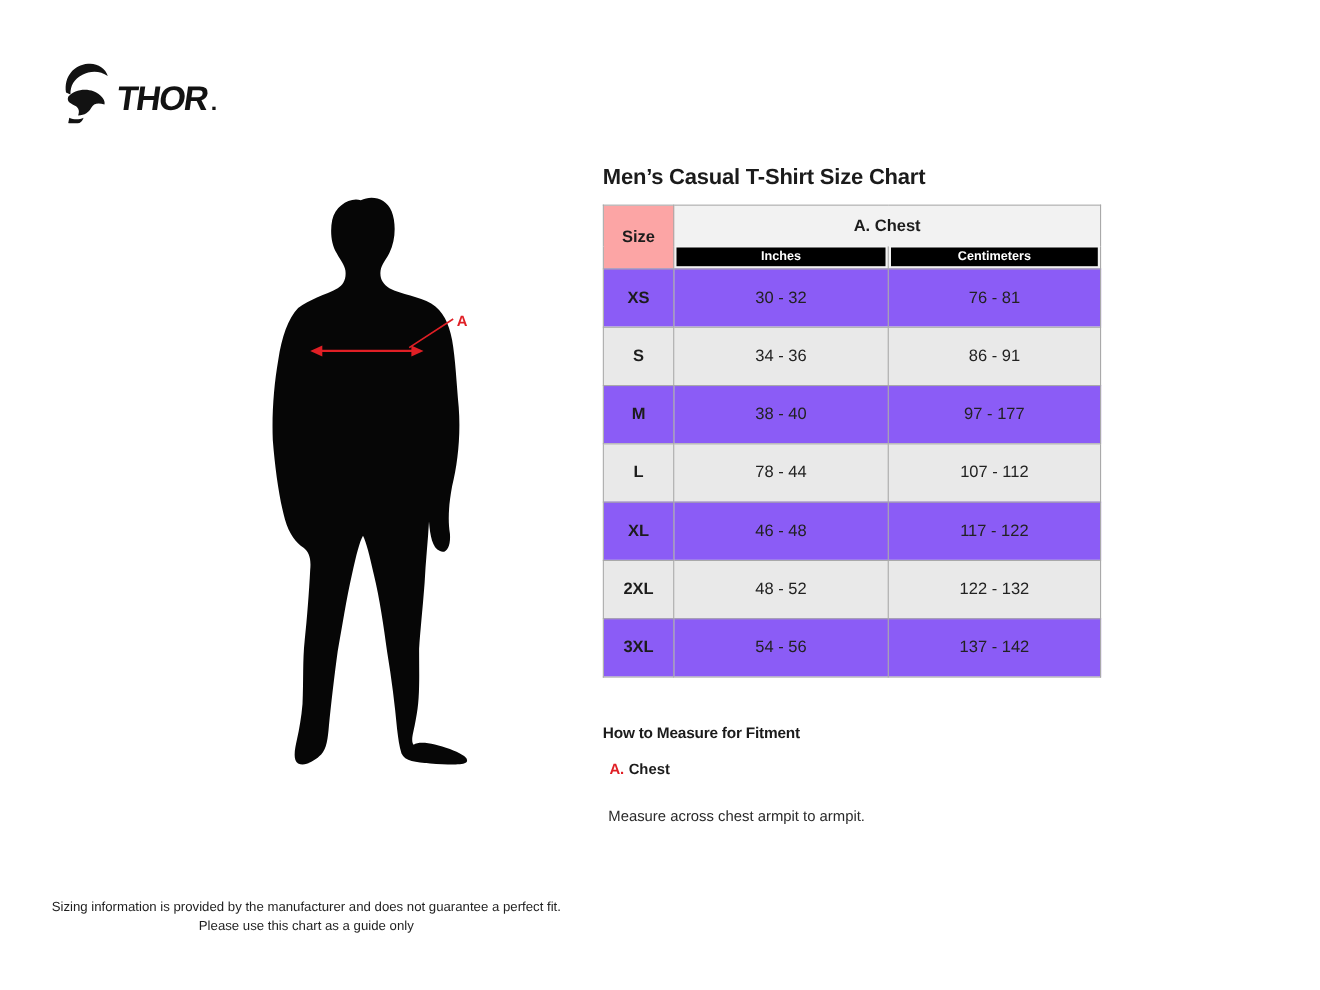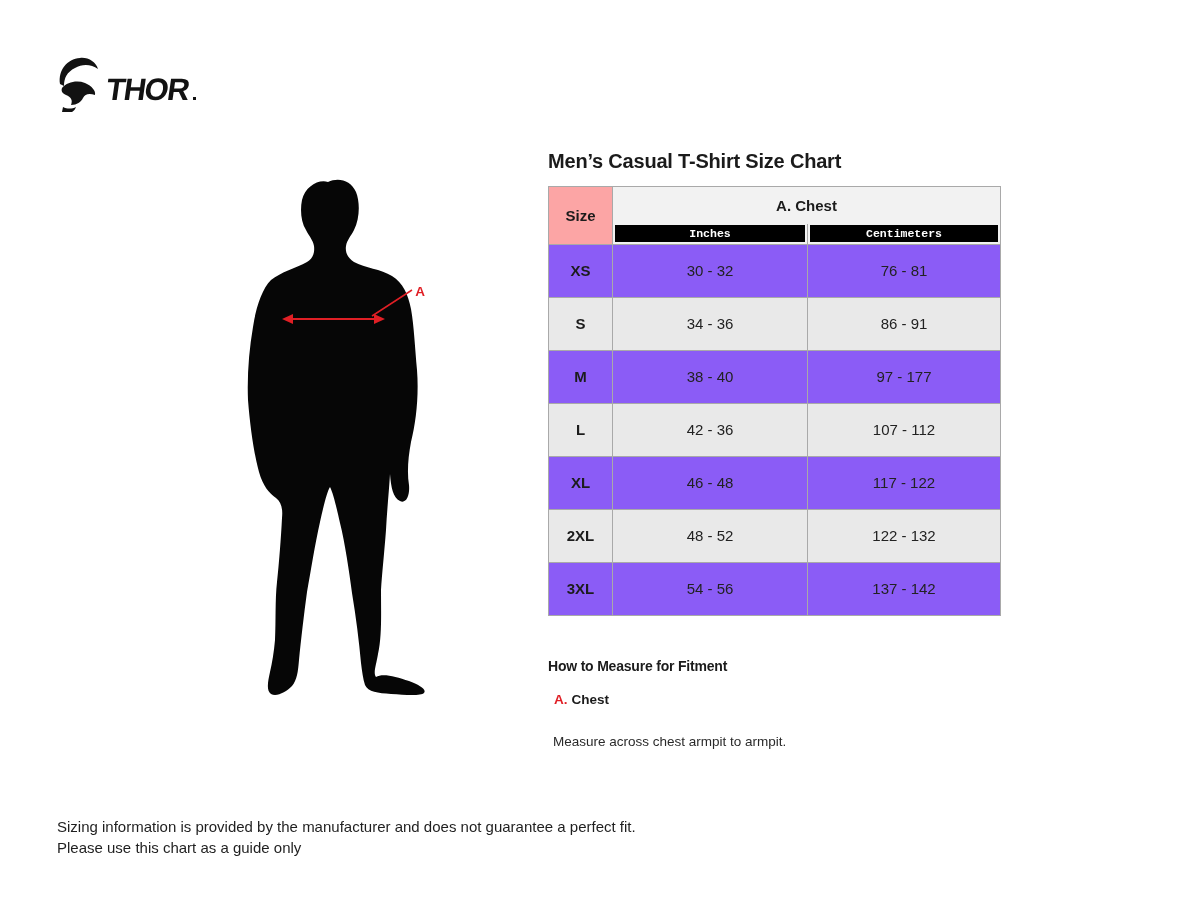--- a/index.html
+++ b/index.html
@@ -24,30 +24,30 @@
   .measure-desc { left:553px; top:710px; font-size:13.5px; color:#2a2a2a;margin-top:24px; }
 
   
   table.size-chart { position:absolute; left:548px; top:186px; width:452px;
     border-collapse:collapse; table-layout:fixed; }
   .size-chart th, .size-chart td { border:1px solid #a9a9a9; text-align:center;
     vertical-align:middle; }
   .size-chart .size-head { background:#fca5a5; font-size:15px; color:#1c1c1c; }
   .size-chart .group-head { background:#f2f2f2; font-size:15px; color:#1c1c1c; height:37px; }
   .size-chart .bar-cell { background:#f2f2f2; height:20px; padding:1px 2px 2px 2px;
-    border-top:none;font-family:Liberation Mono, monospace; }
+    border-top:none; }
   .size-chart .group-head { border-bottom:none; }
   .size-chart .bar { background:#000000; color:#ffffff; height:17px; line-height:17px;
     font-size:11.5px; font-weight:700; width:100%; }
   .size-chart tbody td { height:53px; font-size:15px; color:#222222; background:#8b5cf6; }
   .size-chart tbody tr:nth-child(even) td { background:#e9e9e9; }
   .size-chart tbody td.size-cell { font-weight:700; color:#1c1c1c; }
 
   
-  .footer { left:57px; top:816px; font-size:15px; color:#1f1f1f; line-height:1.4; }
+  .footer { left:47px; top:816px; font-size:12px; color:#1f1f1f; line-height:1.4;text-align:center; }
 </style>
 </head>
 <body>
 
 <div class="abs logo">
   <svg width="150" height="56" viewBox="0 0 150 56">
     <g fill="#121212">
       <path d="M 5 28 C 3 14 12 3 25 2 C 33 1 41 6 43 13 C 36 8 27 8 20 12 C 12 16 9 22 9 30 Z"></path>
       <path d="M 7 32 C 12 26 22 24 30 27 C 37 30 41 35 40 39 C 34 37 30 38 28 42 C 26 46 22 49 16 49 C 18 44 16 41 11 39 C 7 37 6 35 7 32 Z"></path>
       <path d="M 8 51 C 12 53 17 53 21 51 C 19 57 12 59 7 56 Z"></path>
@@ -149,21 +149,21 @@
       <td>34 - 36</td>
       <td>86 - 91</td>
     </tr>
     <tr>
       <td class="size-cell">M</td>
       <td>38 - 40</td>
       <td>97 - 177</td>
     </tr>
     <tr>
       <td class="size-cell">L</td>
-      <td>42 - 36</td>
+      <td>78 - 44</td>
       <td>107 - 112</td>
     </tr>
     <tr>
       <td class="size-cell">XL</td>
       <td>46 - 48</td>
       <td>117 - 122</td>
     </tr>
     <tr>
       <td class="size-cell">2XL</td>
       <td>48 - 52</td>

